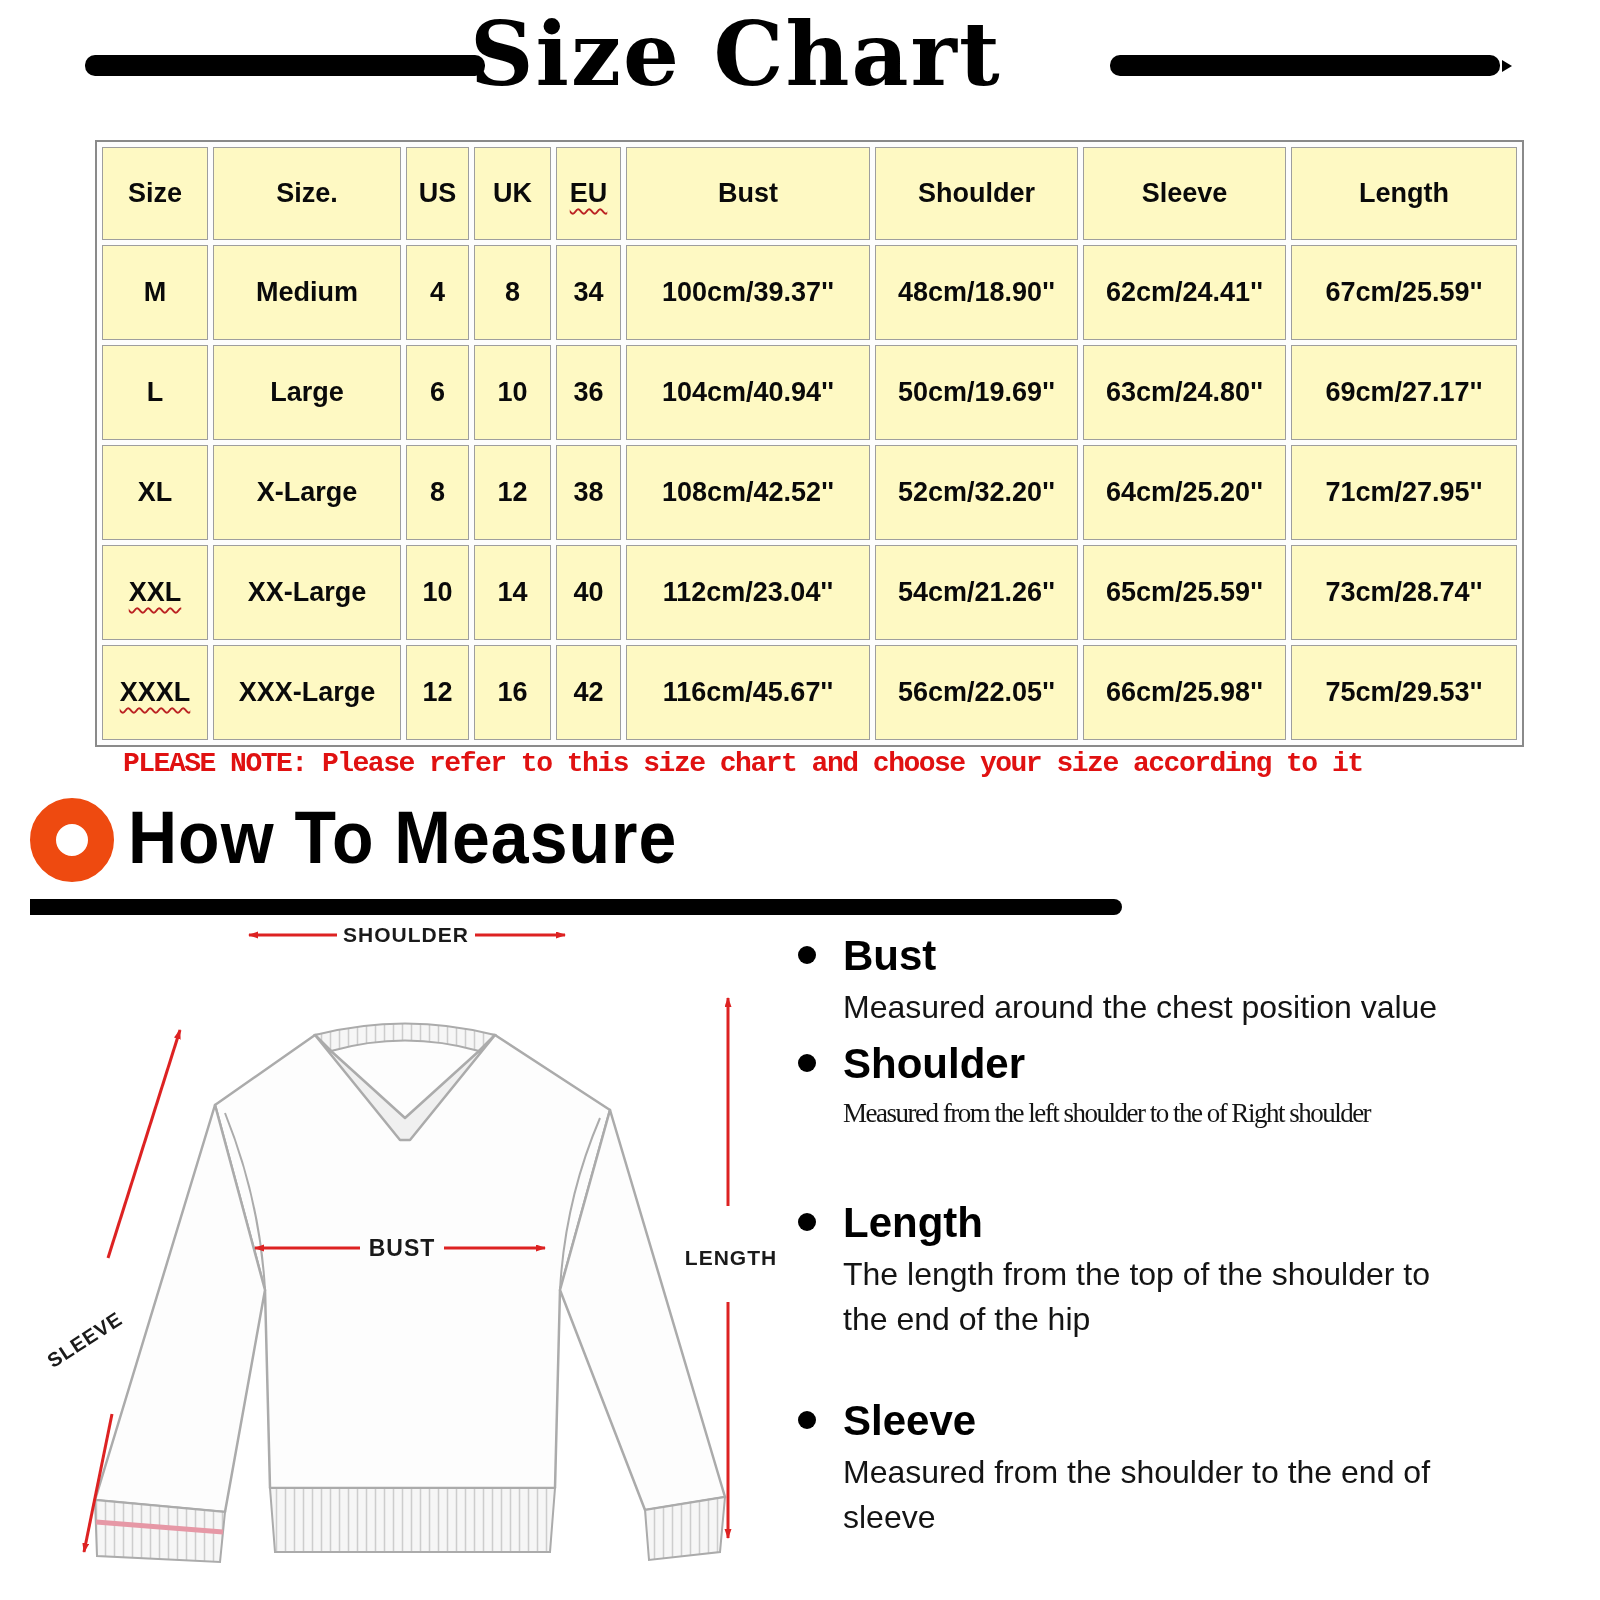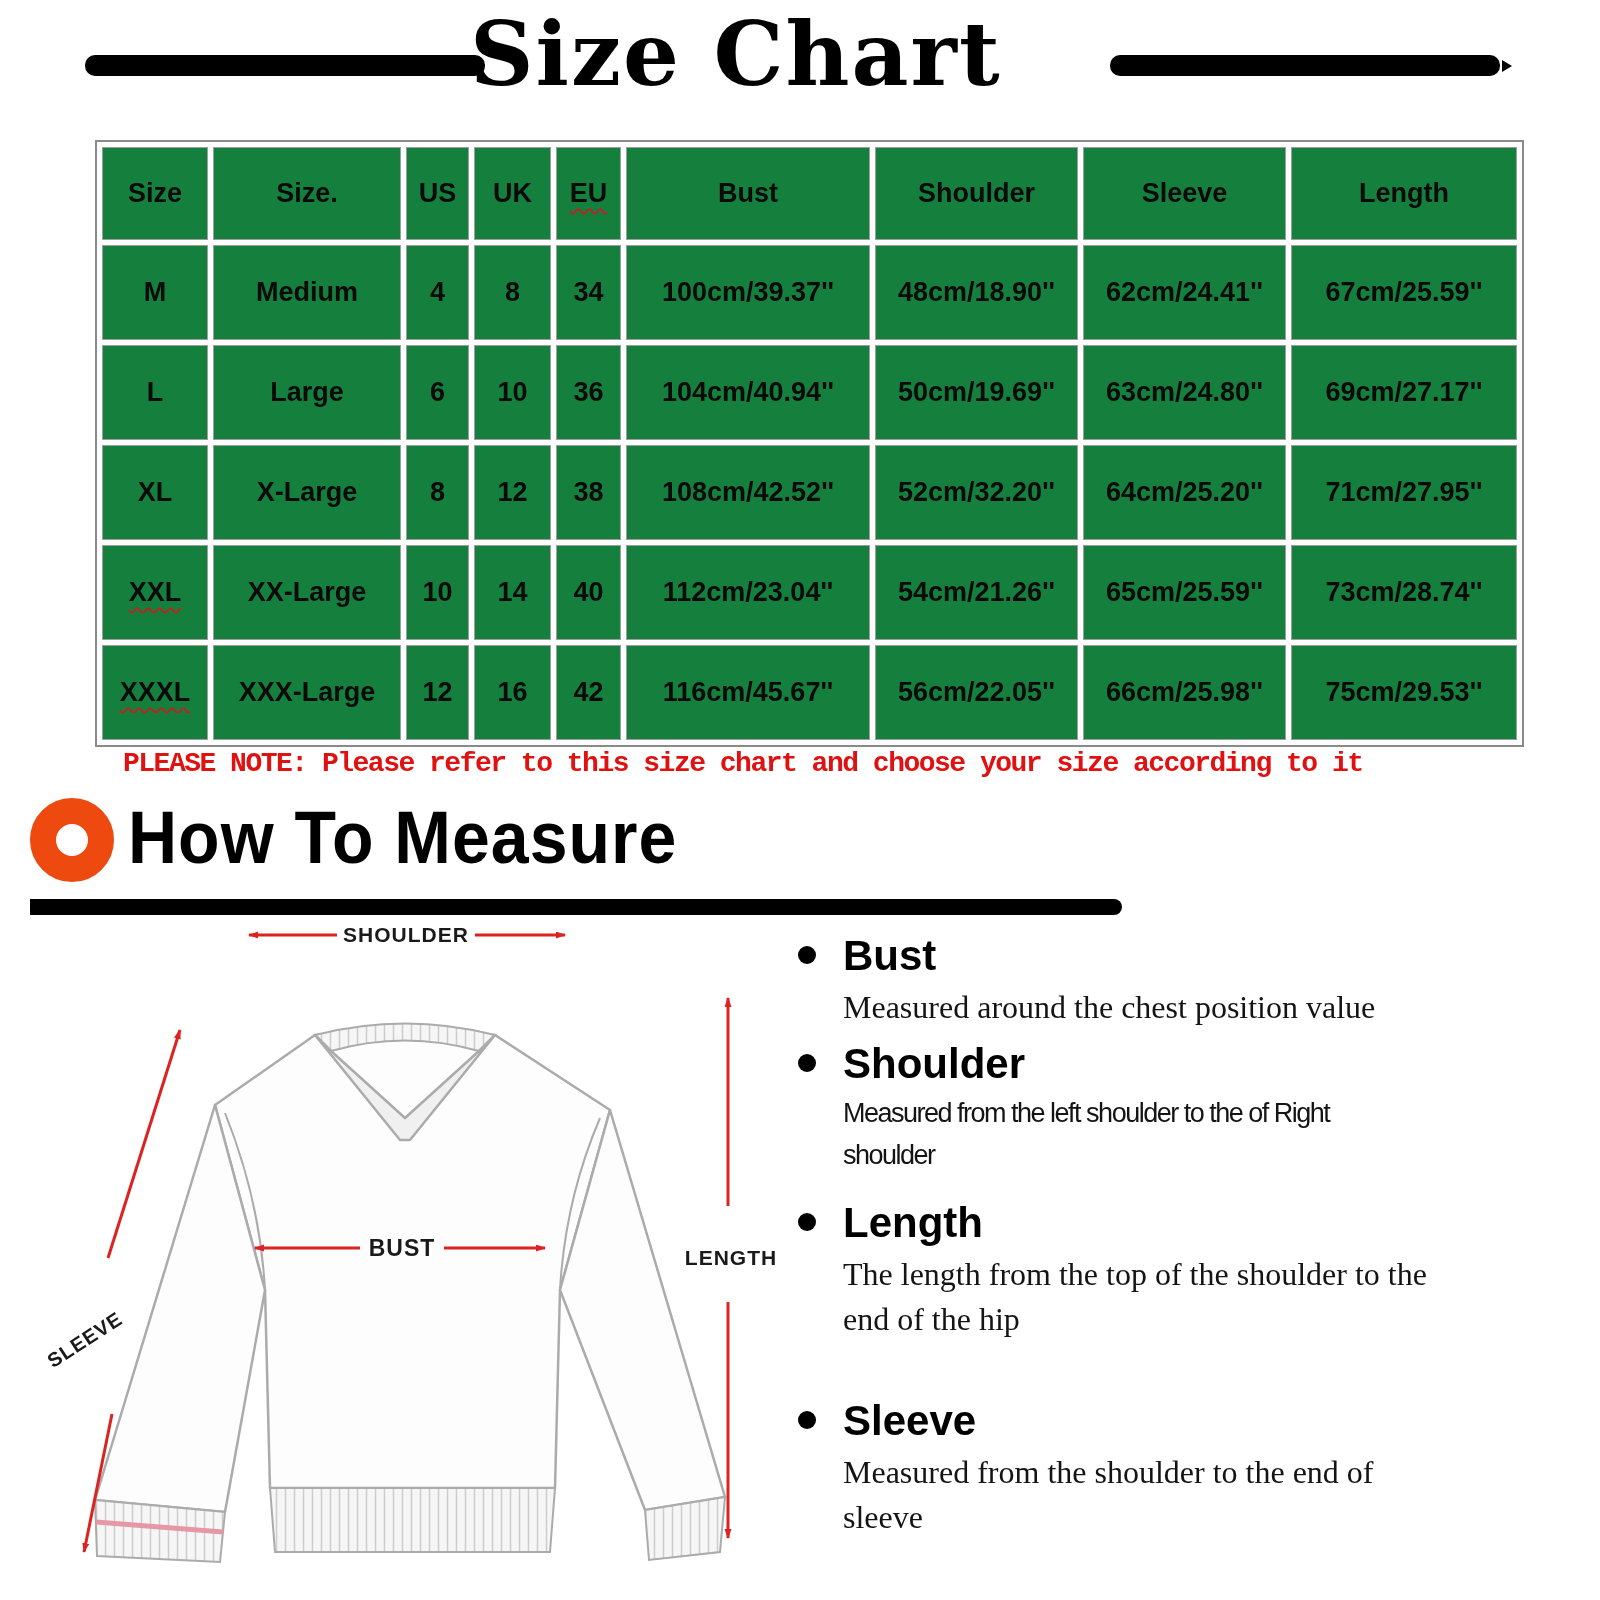--- a/index.html
+++ b/index.html
@@ -20,21 +20,21 @@
   .rule{position:absolute;top:55px;height:21px;background:#000;border-radius:10px;}
   .rule.left{left:85px;width:400px;}
   .rule.right{left:1110px;width:390px;}
   .rule-tip{position:absolute;left:1502px;top:60px;width:0;height:0;
     border-top:6px solid transparent;border-bottom:6px solid transparent;border-left:10px solid #000;}
 
   
   .size-table{position:absolute;left:95px;top:140px;width:1425px;
     border-collapse:separate;border-spacing:5px;background:#fdfdfd;
     border:2px solid var(--tbl-outer);table-layout:fixed;}
-  .size-table th,.size-table td{border:1px solid var(--tbl-border);background:#15803d;
+  .size-table th,.size-table td{border:1px solid var(--tbl-border);background:#fef9c3;
     text-align:center;vertical-align:middle;font-weight:bold;font-size:27px;color:#0a0a0a;}
   .size-table th{height:93px;}
   .size-table td{height:95px;}
   .sq{text-decoration:underline;text-decoration-style:wavy;text-decoration-color:#b22;
     text-decoration-thickness:2px;text-underline-offset:6px;}
 
   
   .note{position:absolute;left:123px;top:748px;width:1300px;
     font-family:"Liberation Mono",monospace;font-weight:bold;font-size:28px;letter-spacing:-1.5px;
     color:var(--note-red);white-space:nowrap;}
@@ -55,23 +55,23 @@
   svg .seam{fill:none;stroke:var(--sweater);stroke-width:2;}
   svg .band{stroke:var(--sweater);stroke-width:2;}
   .dlabel{position:absolute;transform:translate(-50%,-50%);font-weight:bold;color:#1a1a1a;
     font-size:21px;letter-spacing:1px;white-space:nowrap;}
   .dlabel.sleeve{transform:translate(-50%,-50%) rotate(-33deg);font-size:20px;}
 
   
   .guide-item{position:absolute;left:798px;width:660px;}
   .guide-item .dot{position:absolute;left:0;top:13px;width:18px;height:18px;border-radius:50%;background:#000;}
   .guide-item .term{margin-left:45px;font-size:42px;font-weight:bold;color:#000;line-height:1.1;}
-  .guide-item .desc{margin-left:45px;margin-top:6px;font-family:Liberation Serif, serif;
+  .guide-item .desc{margin-left:45px;margin-top:6px;font-family:Liberation Sans, sans-serif;
     font-size:32px;color:#141414;line-height:1.4;}
-  .guide-item .desc.mono{font-family:Liberation Sans, sans-serif;font-size:27px;letter-spacing:-1.5px;line-height:1.55;}
+  .guide-item .desc.mono{font-family:Liberation Serif, serif;font-size:27px;letter-spacing:-1.5px;line-height:1.55;}
   .guide-item:nth-child(1){top:33px;}  .guide-item:nth-child(1) .desc{max-width:615px;}
   .guide-item:nth-child(2){top:141px;} .guide-item:nth-child(2) .desc{max-width:580px;}
   .guide-item:nth-child(3){top:300px;} .guide-item:nth-child(3) .desc{max-width:660px;}
   .guide-item:nth-child(4){top:498px;} .guide-item:nth-child(4) .desc{max-width:600px;}
 </style>
 </head>
 <body>
 
 <div class="rule left"></div>
 <div class="main-title">Size Chart</div>

